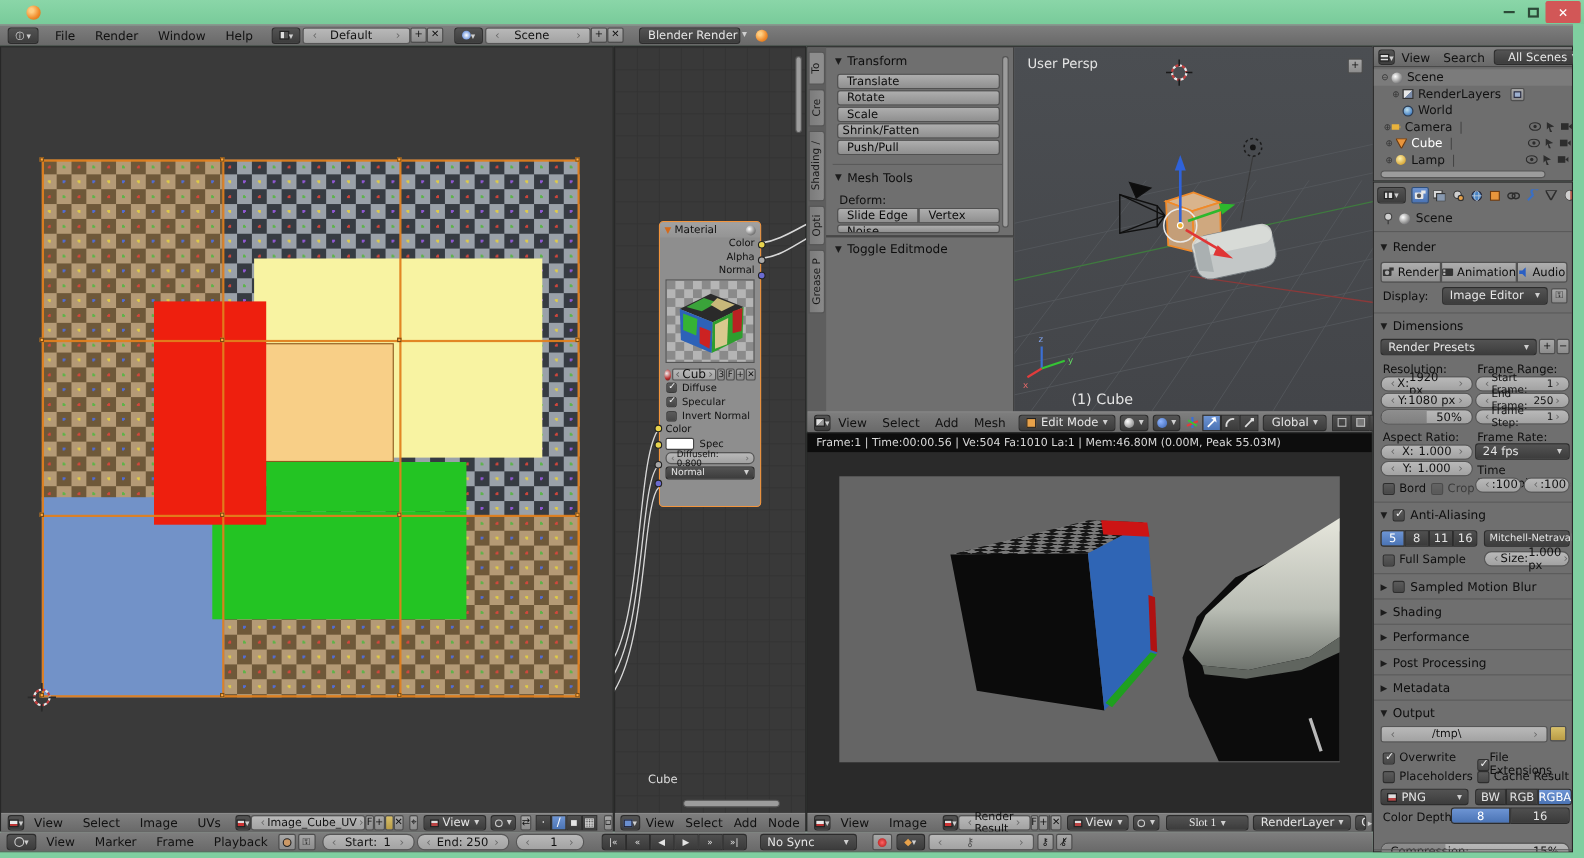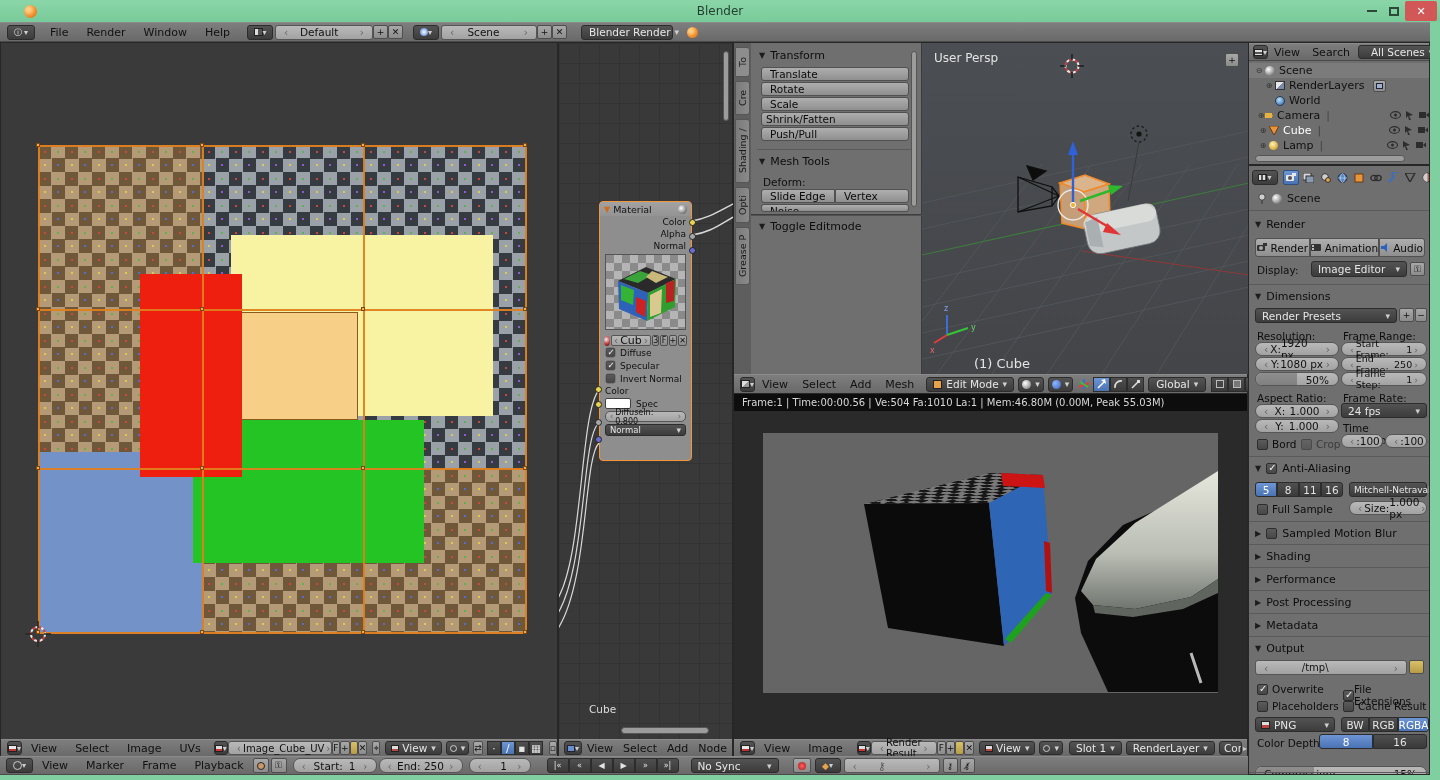--- a/index.html
+++ b/index.html
@@ -61,21 +61,20 @@
   .tab-v{writing-mode:vertical-rl;transform:rotate(180deg);font-size:9.5px;color:#1a1a1a;background:linear-gradient(90deg,#8a8a8a,#7b7b7b);border:1px solid #565656;border-radius:3px 0 0 3px;padding:6px 1px;text-align:center;}
   .icon-sq{width:15px;height:14px;border:1px solid #4e4e4e;border-radius:2px;background:linear-gradient(#a8a8a8,#8c8c8c);display:inline-flex;align-items:center;justify-content:center;font-size:9px;color:#111;}
 </style>
 </head>
 <body>
 
 <div id="root">
 
   <div class="abs titlebar">
     <div class="blogo"></div>
-    <div class="title-text">Blender</div>
     <div style="margin-left:auto;display:flex;align-items:center;z-index:2;">
       <div class="winbtn">
           <div style="width:10px;height:2px;background:#2c4a38;"></div>
         </div>
       <div class="winbtn">
           <div style="width:10px;height:9px;border:2px solid #2c4a38;"></div>
         </div>
       <div class="winclose">✕</div>
     </div>
   </div>
@@ -536,21 +535,21 @@
       <div class="icon-sq">+</div>
       <div class="icon-sq" style="background:linear-gradient(#d8c06a,#b89b45);"></div>
       <div class="icon-sq">✕</div>
       <div class="btn-dark dd" style="height:14px;margin-left:5px;padding:0 5px;">
           <span style="width:8px;height:7px;background:linear-gradient(#ddd 50%,#b44 50%);border:1px solid #222;margin-right:3px;"></span>
           <span>View</span>
         </div>
       <div class="btn-dark ic dd" style="width:24px;height:14px;margin-left:4px;padding:0 3px;">
           <span style="width:7px;height:7px;border:1px solid #ccc;border-radius:50%;"></span>
         </div>
-      <div class="btn-dark dd" style="height:14px;margin-left:6px;padding:0 6px;">
+      <div class="btn-dark dd" style="height:14px;margin-left:6px;padding:0 20px;font-family:Liberation Serif, serif;">
           <span>Slot 1</span>
         </div>
       <div class="btn-dark dd" style="height:14px;margin-left:4px;padding:0 6px;">
           <span>RenderLayer</span>
         </div>
       <div class="btn-dark" style="height:14px;margin-left:4px;padding:0 4px;overflow:hidden;max-width:34px;">
           <span>Com</span>
         </div>
       <span style="color:#ccc;font-size:8px;margin-left:1px;">▸</span>
     </div>

